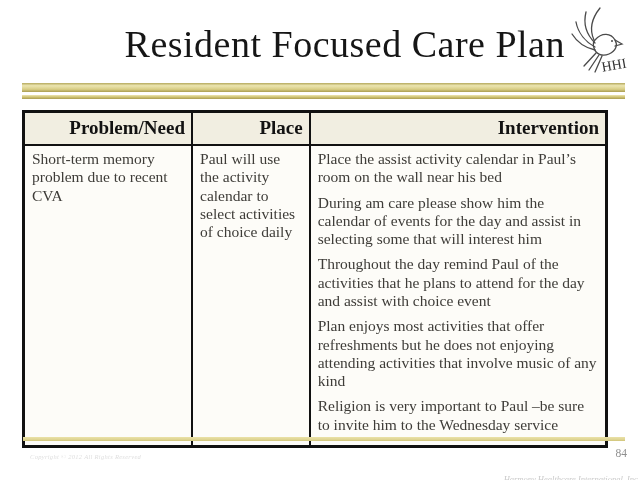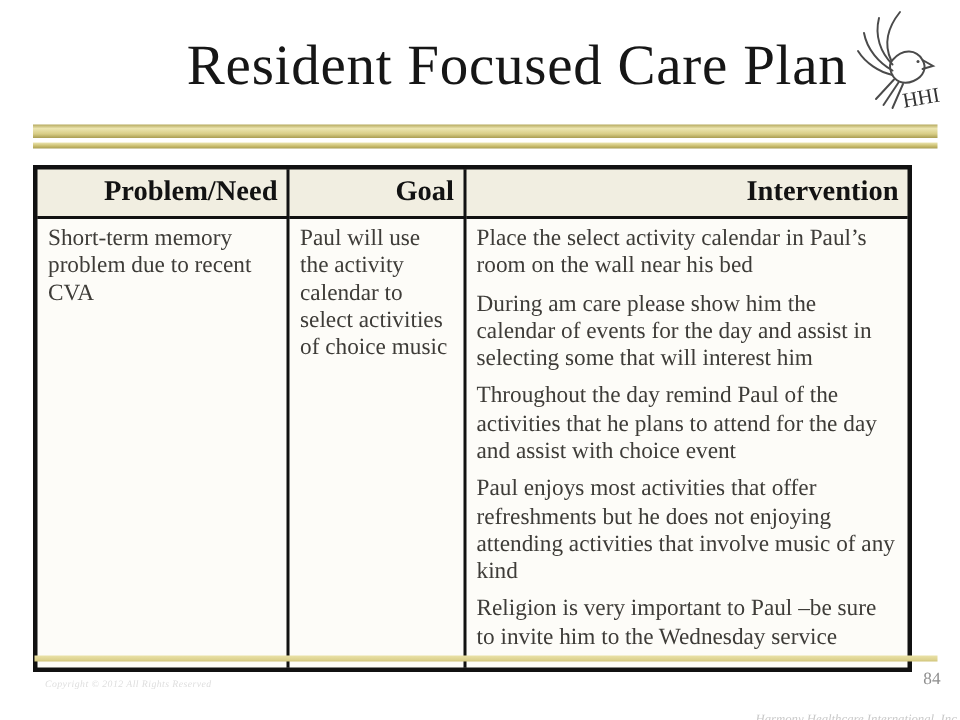--- a/index.html
+++ b/index.html
@@ -138,33 +138,33 @@
     </svg>
   </div>
 
   <div class="rule-thick"></div>
   <div class="rule-thin"></div>
 
   <table class="careplan">
     <thead>
       <tr>
         <th class="col-problem">Problem/Need</th>
-        <th class="col-goal">Goal</th>
+        <th class="col-goal">Place</th>
         <th class="col-intervention">Intervention</th>
       </tr>
     </thead>
     <tbody>
       <tr>
         <td>Short-term memory problem due to recent CVA</td>
-        <td>Paul will use the activity calendar to select activities of choice music</td>
+        <td>Paul will use the activity calendar to select activities of choice daily</td>
         <td>
-          <p>Place the select activity calendar in Paul’s room on the wall near his bed</p>
+          <p>Place the assist activity calendar in Paul’s room on the wall near his bed</p>
           <p>During am care please show him the calendar of events for the day and assist in selecting some that will interest him</p>
           <p>Throughout the day remind Paul of the activities that he plans to attend for the day and assist with choice event</p>
-          <p>Paul enjoys most activities that offer refreshments but he does not enjoying attending activities that involve music of any kind</p>
+          <p>Plan enjoys most activities that offer refreshments but he does not enjoying attending activities that involve music of any kind</p>
           <p>Religion is very important to Paul –be sure to invite him to the Wednesday service</p>
         </td>
       </tr>
     </tbody>
   </table>
 
   <div class="rule-bottom"></div>
 
   <div class="footer-left">Copyright © 2012 All Rights Reserved</div>
   <div class="footer-center">Harmony Healthcare International, Inc.</div>

